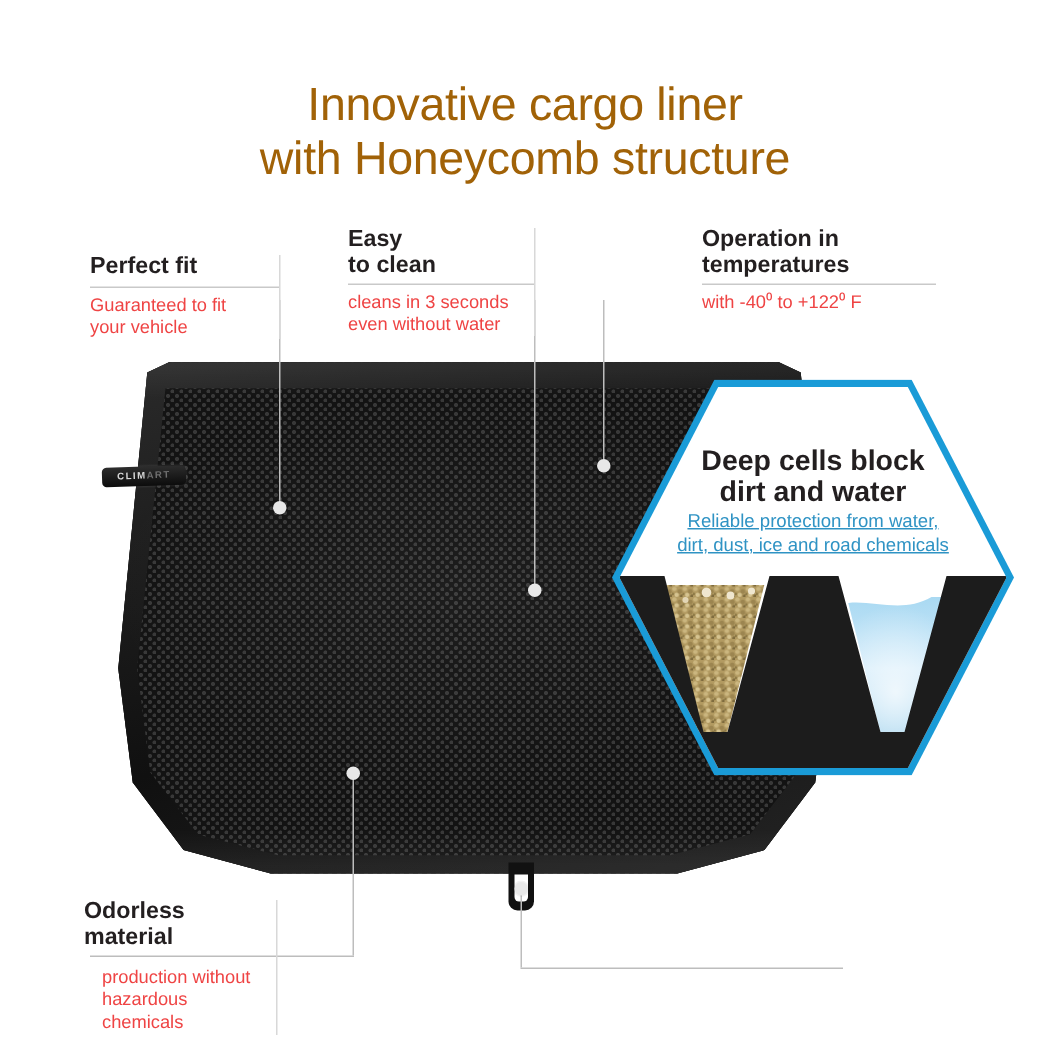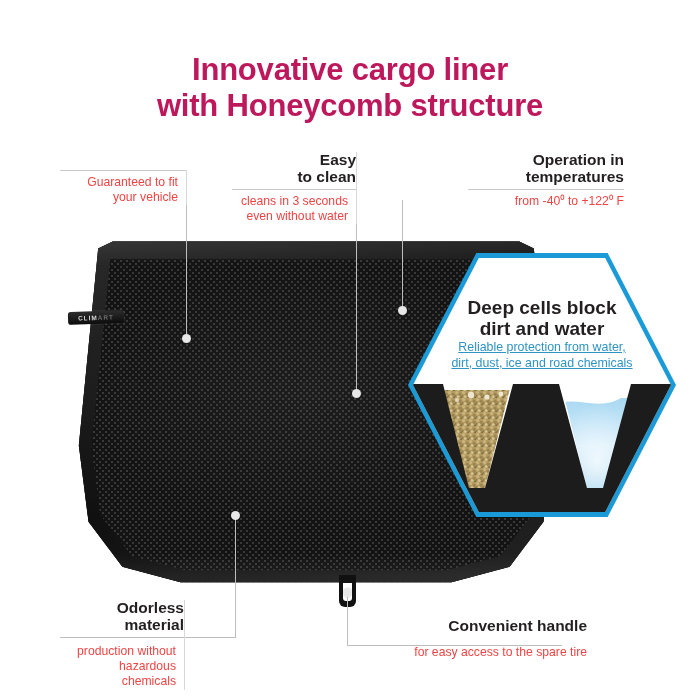--- a/index.html
+++ b/index.html
@@ -19,30 +19,30 @@
     overflow: hidden;
   }
 
   
   .title {
     position: absolute;
     left: 0;
     top: 52px;
     width: 700px;
     text-align: center;
-    color: #be185d;
+    color: #a16207;
     font-size: 31px;
-    font-weight: bold;
+    font-weight: normal;
     line-height: 1.16;
     letter-spacing: -0.2px;
   }
   .title .line { display: block; }
 
   
-  .callout { position: absolute; text-align: right; }
+  .callout { position: absolute; }
   .callout .head {
     color: #231f20;
     font-weight: bold;
     font-size: 15.5px;
     line-height: 1.07;
     margin: 0 0 4px 0;
     white-space: pre-line;
   }
   .callout .rule {
     height: 1px;
@@ -319,47 +319,43 @@
 
   <div class="leader v" style="left:235px; top:515px; height:122px;"></div>
   <div class="leader h" style="left:60px; top:637px; width:176px;"></div>
   <div class="dot" style="left:231px; top:511px;"></div>
 
   <div class="leader v" style="left:347px; top:592px; height:53px;"></div>
   <div class="leader h" style="left:347px; top:645px; width:215px;"></div>
   <div class="dot" style="left:343px; top:588px;"></div>
 
   <div class="callout boxed-right" style="left:60px; top:170px; width:126px;">
+    <div class="head">Perfect fit</div>
     <div class="rule"></div>
     <div class="sub sub-pad">Guaranteed to fit
 your vehicle</div>
   </div>
 
   <div class="callout boxed-right" style="left:232px; top:152px; width:124px;">
     <div class="head">Easy
 to clean</div>
     <div class="rule"></div>
     <div class="sub sub-pad">cleans in 3 seconds
 even without water</div>
   </div>
 
   <div class="callout" style="left:468px; top:152px; width:156px;">
     <div class="head">Operation in
 temperatures</div>
     <div class="rule"></div>
-    <div class="sub">from -40⁰ to +122⁰ F</div>
+    <div class="sub">with -40⁰ to +122⁰ F</div>
   </div>
 
   <div class="callout boxed-right" style="left:56px; top:600px; width:128px;">
     <div class="head">Odorless
 material</div>
     <div class="rule" style="background:transparent;"></div>
     <div class="sub sub-pad" style="margin-top:6px;margin-left:12px;">production without
 hazardous chemicals</div>
   </div>
 
-  <div class="callout" style="left:367px; top:618px; width:220px;">
-    <div class="head">Convenient handle</div>
-    <div class="rule" style="background:transparent;"></div>
-    <div class="sub" style="margin-top:5px;">for easy access to the spare tire</div>
-  </div>
 
 </div>
 
 </body></html>

